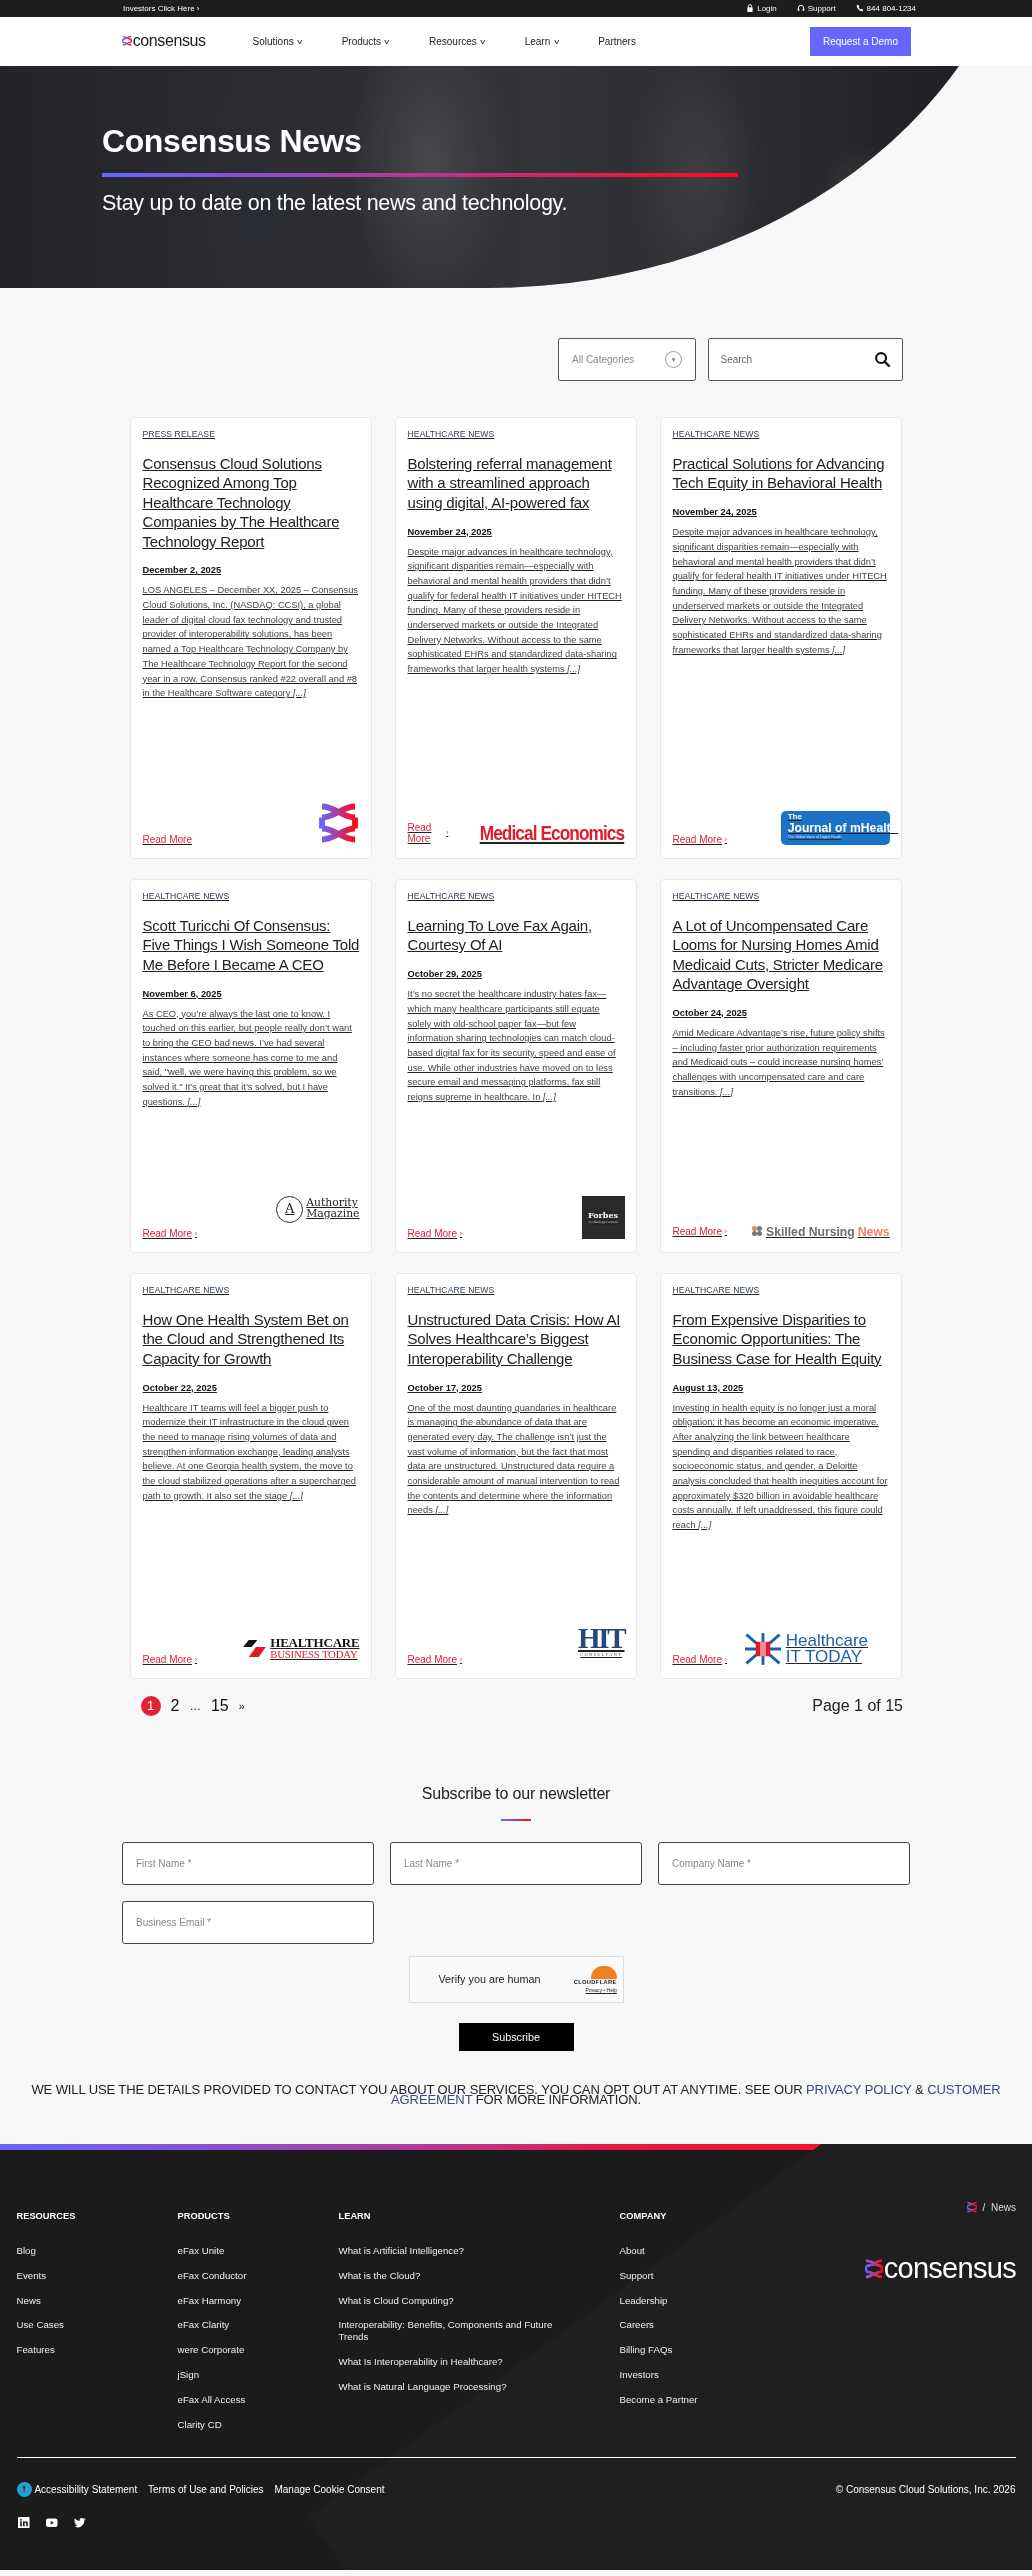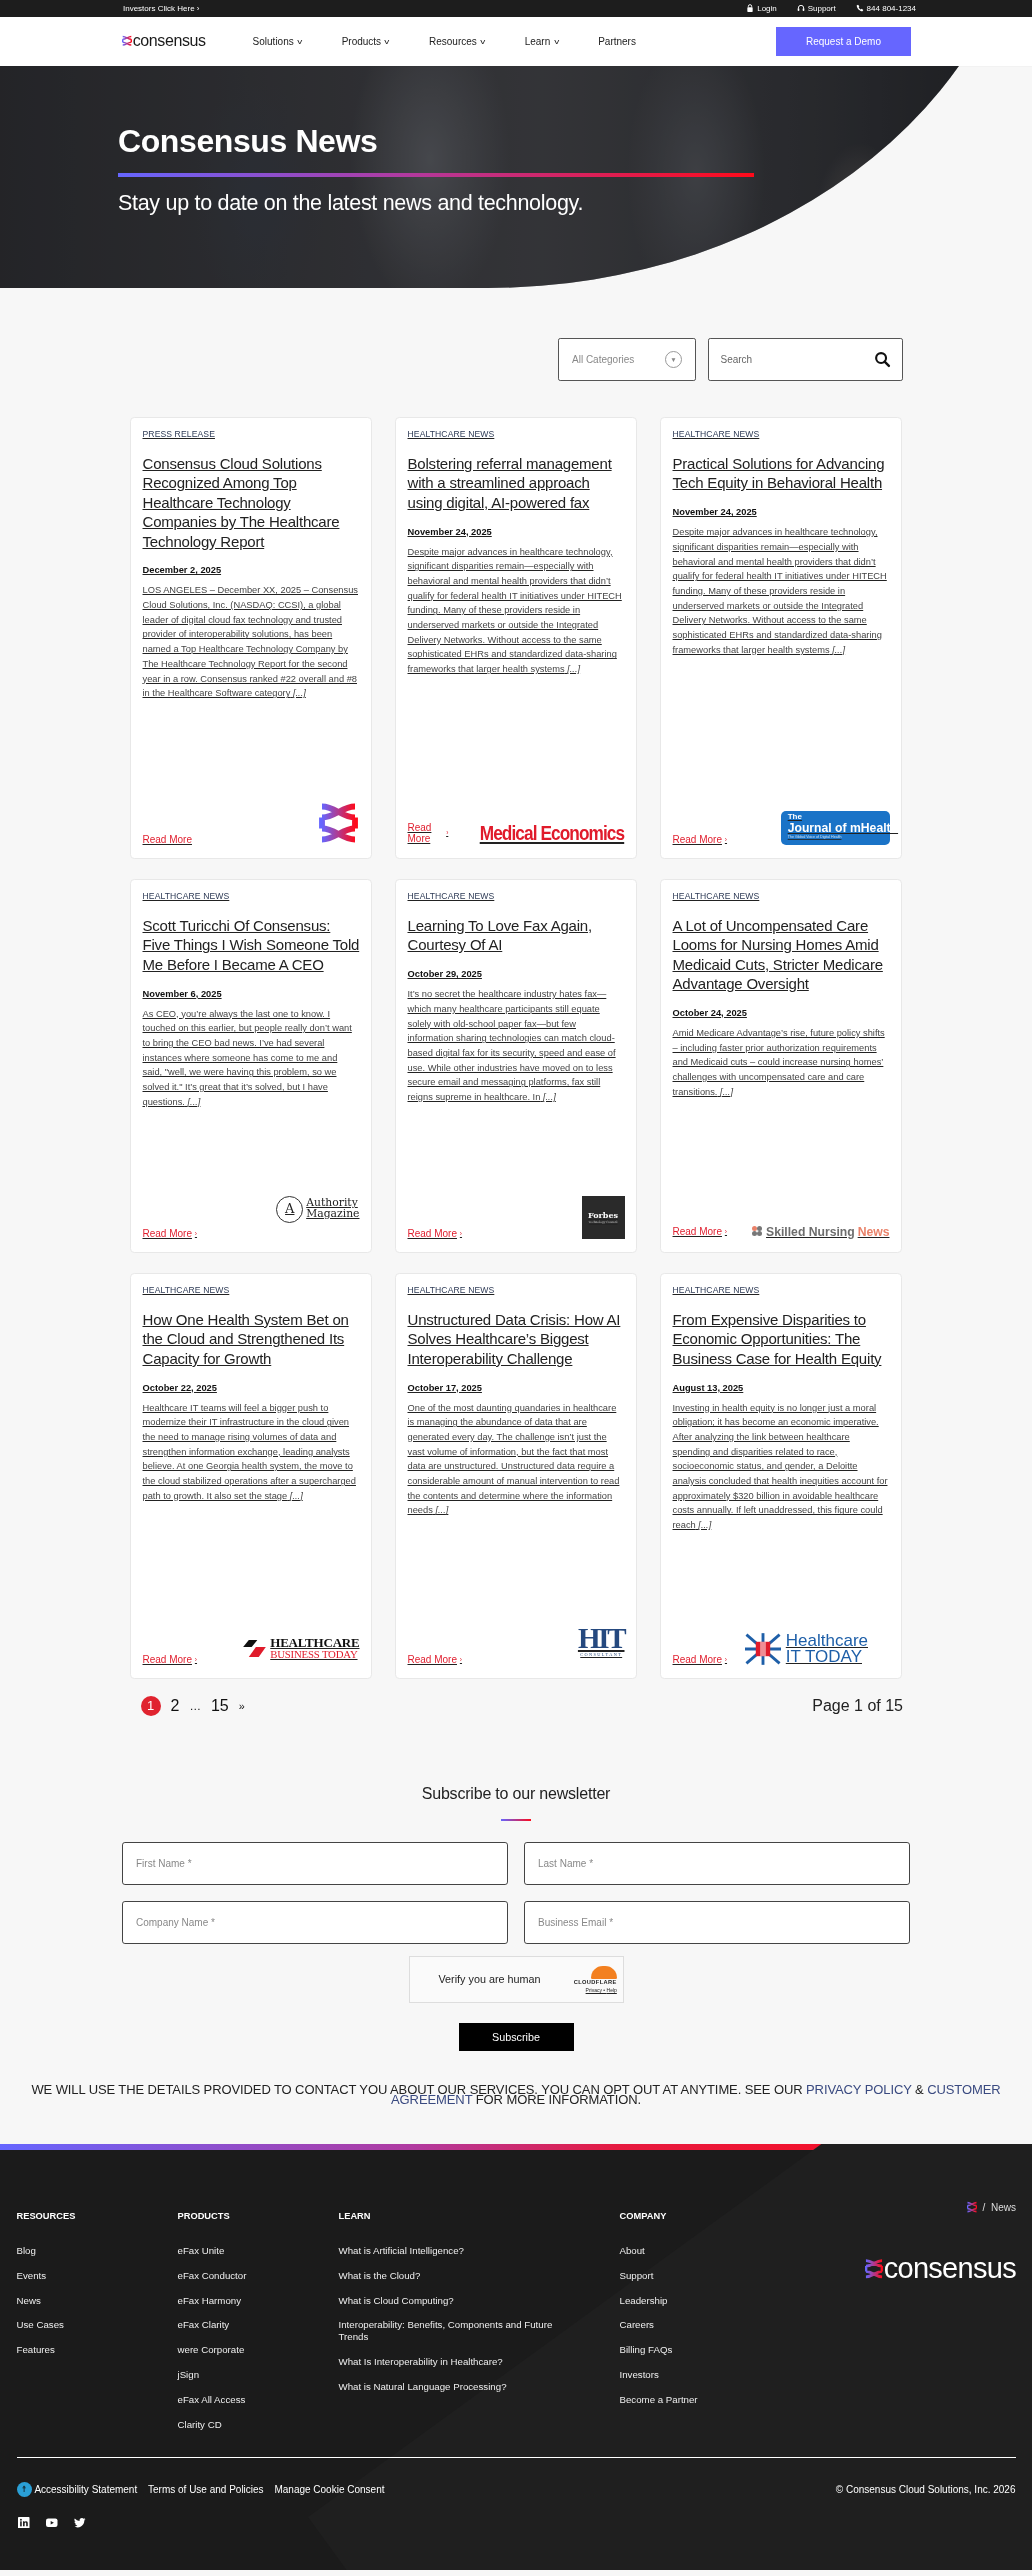--- a/index.html
+++ b/index.html
@@ -13,34 +13,34 @@
   .topbar .tb-item { display: flex; align-items: center; gap: 2.9px; }
   .topbar svg { width: 8px; height: 8px; fill: #fff; }
 
   
   .nav { height: 49px; background: #fff; display: flex; align-items: center; padding: 0 121px 0 122px; position: relative; z-index: 3; box-shadow: 0 0.7px 1.4px rgba(0,0,0,.08); }
   .logo { display: flex; align-items: center; gap: 0.7px; font-size: 16px; font-weight: 400; letter-spacing: -0.4px; color: #1a1a1a; }
   .logo .mark { width: 10px; height: 11.5px; }
   .nav-links { display: flex; gap: 0; margin-left: 47px; font-size: 10px; color: #222; }
   .nav-link { display: flex; align-items: center; gap: 4.3px; margin-right: 40px; }
   .nav-link .chev { font-size: 7.2px; transform: scaleX(1.4); }
-  .demo-btn { margin-left: auto; background: #6666ff; color: #fff; font-size: 10px; height: 29px; padding: 0 30px; display: flex; align-items: center; }
+  .demo-btn { margin-left: auto; background: #6666ff; color: #fff; font-size: 10px; height: 29px; padding: 0 13px; display: flex; align-items: center; }
 
   
   .hero { position: relative; height: 222px; overflow: hidden; background: #f7f7f7; }
   .hero-bg { position: absolute; left: 0; top: 0; width: 1089px; height: 889px; left: -57px; top: -667px; border-radius: 0 0 50% 0 / 0 0 50% 0; overflow: hidden;
     background:
       radial-gradient(ellipse 86px 143px at 315px 796px, #3a3f48 0%, transparent 80%),
       radial-gradient(ellipse 100px 186px at 487px 760px, #6b6e73 0%, transparent 80%),
       radial-gradient(ellipse 86px 172px at 753px 774px, #5c5f64 0%, transparent 80%),
       radial-gradient(ellipse 57px 100px at 917px 824px, #6a6560 0%, transparent 80%),
       linear-gradient(90deg, #2b2c2e 0%, #3c3d40 30%, #4a4b4e 55%, #35373a 80%, #1e2023 100%);
   }
   .hero-bg::after { content: ""; position: absolute; inset: 0; background: rgba(25,25,28,.45); }
-  .hero-content { position: absolute; left: 118px; top: 57px; z-index: 2; }
+  .hero-content { position: absolute; left: 102px; top: 57px; z-index: 2; }
   .hero-title { font-size: 32px; font-weight: 700; color: #fff; letter-spacing: -0.4px; }
   .hero-rule { width: 636px; height: 4.3px; margin-top: 13px; background: linear-gradient(90deg, #6666ff 0%, #b13aa0 45%, #ff0a1a 100%); }
   .hero-sub { font-size: 21.5px; color: #fff; margin-top: 14.3px; font-weight: 300; letter-spacing: -0.3px; }
 
   
   .filters { position: relative; height: 129px; }
   .select-box { position: absolute; left: 558px; top: 50px; width: 138px; height: 43px; border: 0.7px solid #555; border-radius: 2.2px; background: #fff; display: flex; align-items: center; padding: 0 13px; font-size: 10px; color: #888; }
   .select-box .dd { margin-left: auto; width: 17px; height: 17px; border: 1.1px solid #999; border-radius: 50%; display: flex; align-items: center; justify-content: center; color: #888; font-size: 6.5px; }
   .search-box { position: absolute; left: 708px; top: 50px; width: 195px; height: 43px; border: 0.7px solid #555; border-radius: 2.2px; background: #fff; display: flex; align-items: center; padding: 0 11.5px; }
   .search-box input { border: none; outline: none; font-size: 10px; color: #444; flex: 1; background: transparent; font-family: "Liberation Sans", sans-serif; }
@@ -92,21 +92,21 @@
   .pages { position: absolute; left: 11.5px; top: 17px; display: flex; align-items: center; gap: 10px; font-size: 16px; color: #111; }
   .pages .cur { width: 20px; height: 20px; background: #e0232f; color: #fff; border-radius: 50%; display: flex; align-items: center; justify-content: center; font-size: 13px; }
   .pages .ell { font-size: 11.5px; }
   .pages .nxt { font-size: 10.8px; }
   .page-of { position: absolute; right: 0; top: 18.6px; font-size: 16px; color: #222; }
 
   
   .newsletter { text-align: center; padding-top: 13px; }
   .nl-title { font-size: 16px; color: #222; font-weight: 300; letter-spacing: -0.2px; }
   .nl-rule { width: 30px; height: 2.2px; margin: 16px auto 0; background: linear-gradient(90deg, #6666ff, #ff0a1a); }
-  .nl-form { width: 788px; margin: 21.5px auto 0; display: grid; grid-template-columns: 1fr 1fr; column-gap: 16px; row-gap: 16px; }
+  .nl-form { width: 788px; margin: 21.5px auto 0; display: grid; grid-template-columns: 1fr 1fr 1fr; column-gap: 16px; row-gap: 16px; }
   .nl-form input { height: 43px; border: 0.7px solid #444; border-radius: 2.9px; padding: 0 13px; font-size: 10px; background: #fff; font-family: "Liberation Sans", sans-serif; }
   .nl-form input::placeholder { color: #888; }
   .captcha { width: 215px; height: 47px; margin: 11.5px auto 0; background: #fafafa; border: 0.7px solid #ddd; display: flex; align-items: center; padding: 0 5.7px 0 29px; font-size: 10.8px; color: #222; }
   .captcha .cf { margin-left: auto; text-align: right; line-height: 1; }
   .captcha .cf .cloud { width: 26px; height: 13px; background: #f38020; border-radius: 13px 13px 1.4px 1.4px; margin-left: auto; }
   .captcha .cf .name { font-size: 5.7px; font-weight: 700; letter-spacing: 0.4px; margin-top: 1.4px; }
   .captcha .cf .links { font-size: 5px; margin-top: 2.2px; text-decoration: underline; }
   .sub-btn { display: inline-block; margin-top: 20px; width: 115px; height: 28px; background: #000000; color: #fff; font-size: 10.8px; border: none; font-family: "Liberation Sans", sans-serif; }
   .disclaimer { margin-top: 34px; font-size: 13px; line-height: 10px; color: #222; text-transform: uppercase; letter-spacing: -0.1px; }
   .disclaimer .lnk { color: #3a4a80; }

